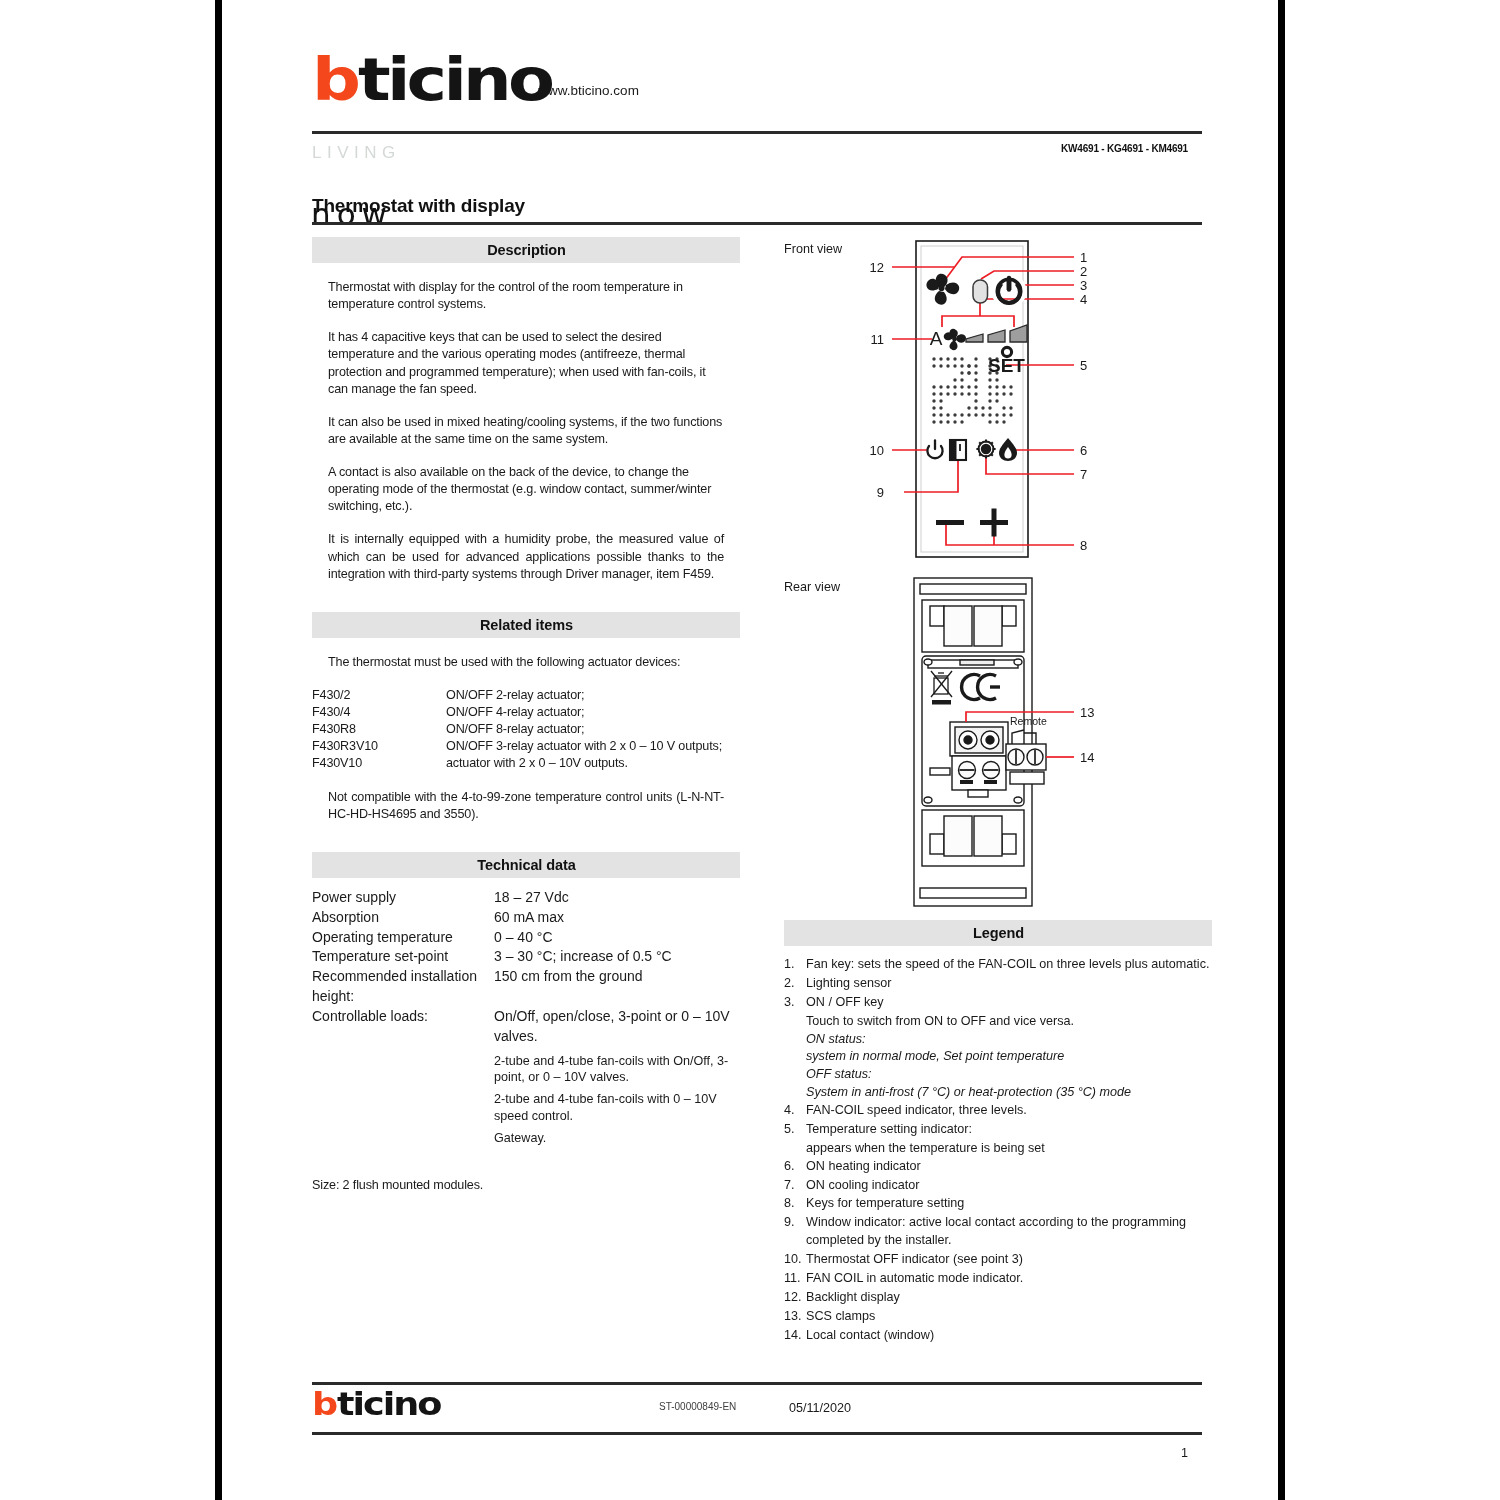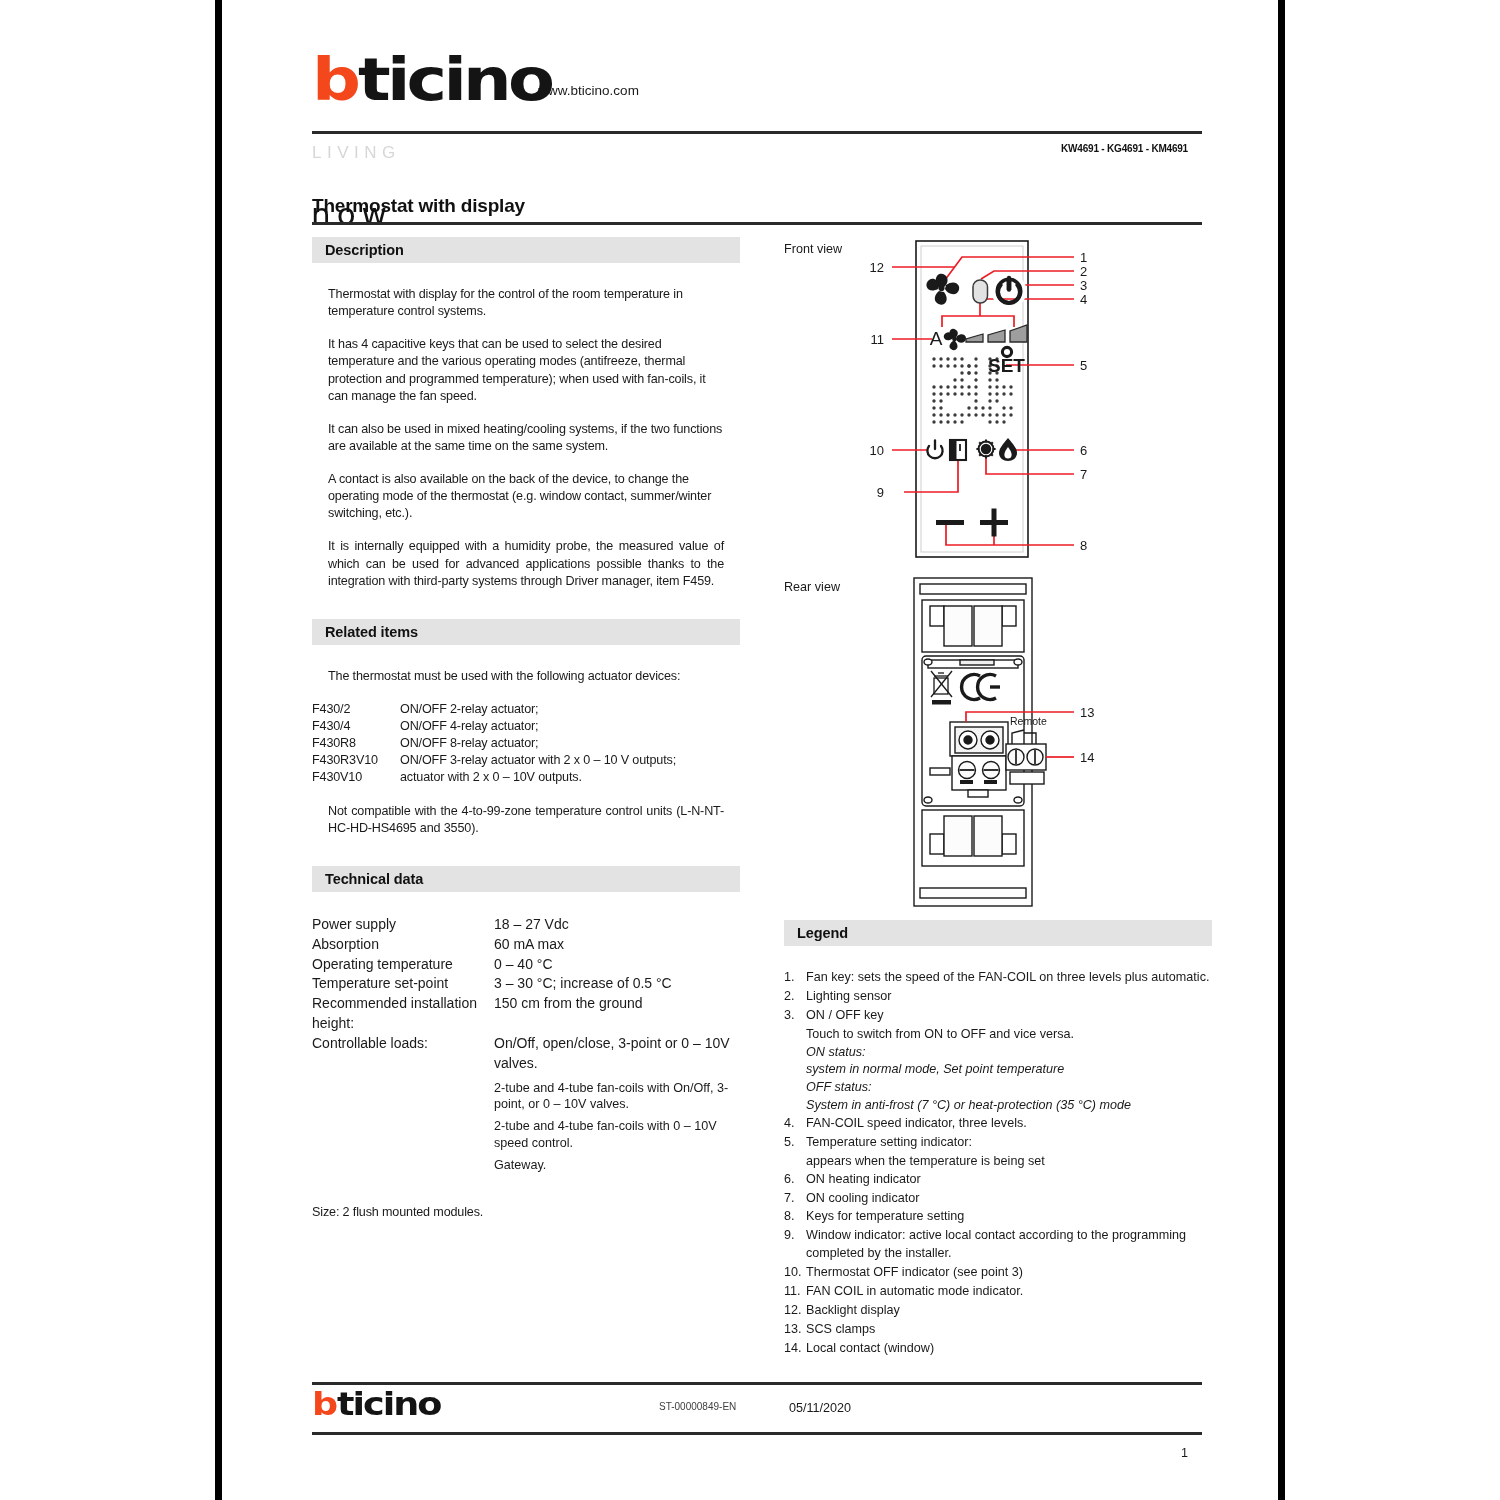--- a/index.html
+++ b/index.html
@@ -87,32 +87,33 @@
   }
 
   
   .col-left  { position:absolute; left:90px;  top:237px; width:428px; }
   .col-right { position:absolute; left:562px; top:237px; width:428px; }
 
   .sec-head {
     background:#e3e3e3;
     padding:5px 12px 5px 13px;
     font-size:14.5px; font-weight:bold; color:#111;
-    margin-bottom:23px;
+    margin-bottom:10px;
     letter-spacing:-0.1px;
+    text-align:center;
   }
   .body-txt {
     font-size:12.6px; line-height:1.36; color:#1a1a1a;
     letter-spacing:-0.15px;
   }
   .body-txt p { margin:16px; }
   .just { text-align:justify; }
 
   
-  .ri-row { display:flex; font-size:12.6px; line-height:1.36; }
+  .ri-row { display:flex; font-size:12.6px; line-height:1.36;gap:46px; }
   .ri-code { width:88px; flex:none; }
   .ri-desc { flex:1; }
 
   
   .td-row { display:flex; font-size:14px; line-height:1.42; }
   .td-lab { width:182px; flex:none; }
   .td-val { flex:1; }
   .td-val-only { margin-left:182px; font-size:12.6px; line-height:1.3; }
   .td-gap { height:6px; }
 

